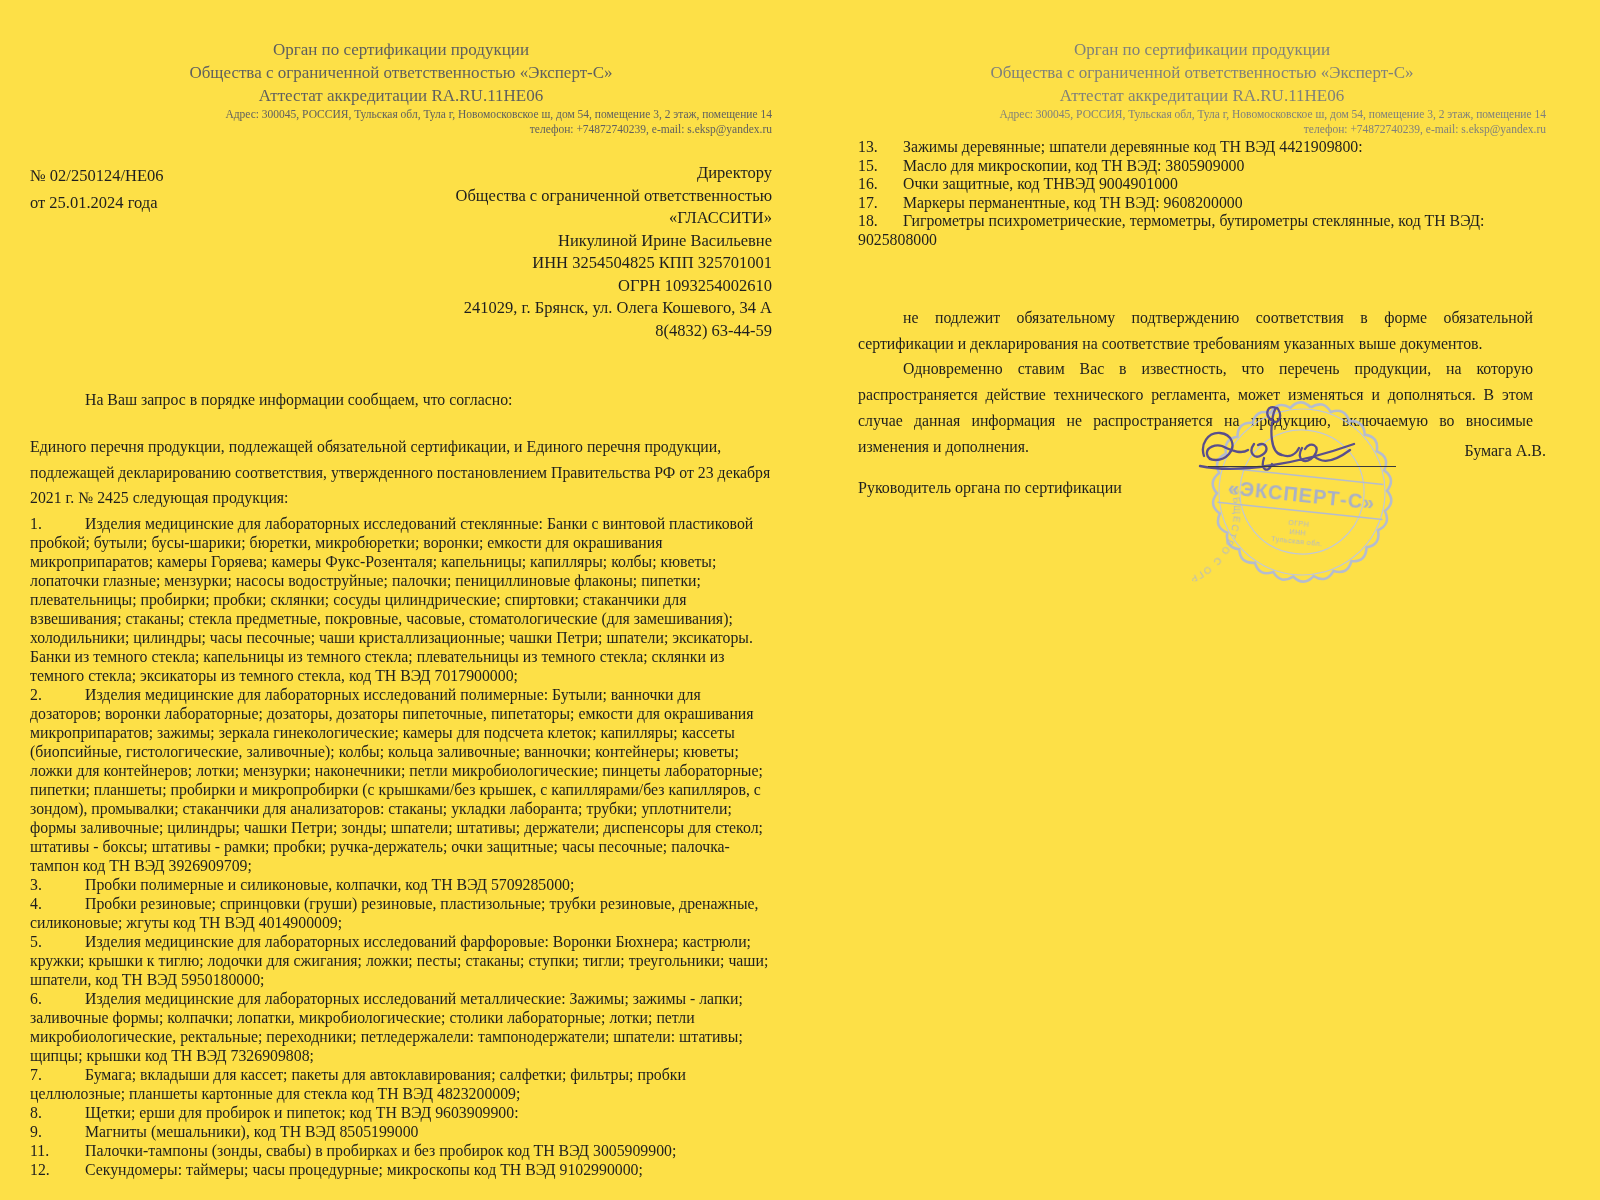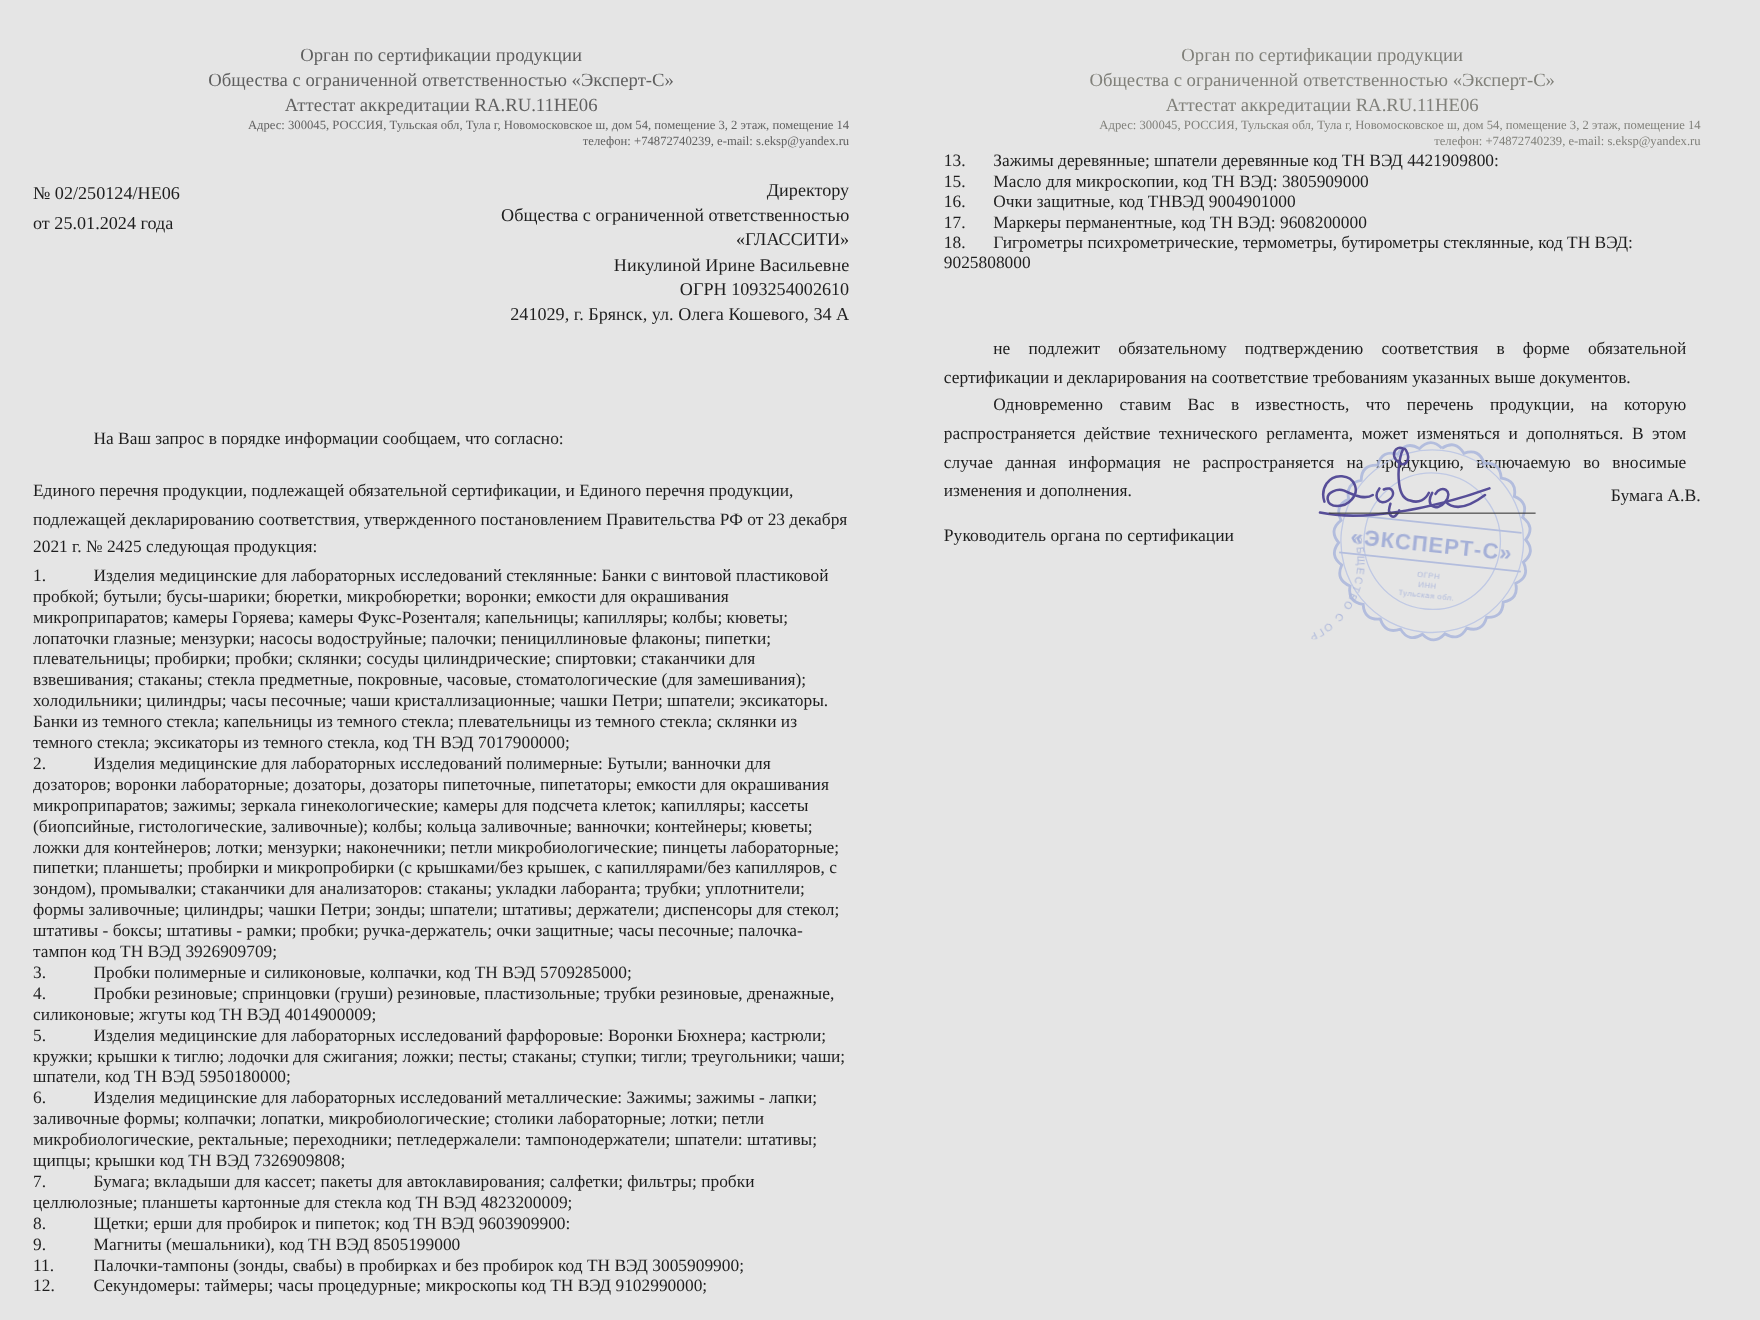--- a/index.html
+++ b/index.html
@@ -1,17 +1,17 @@
 <!DOCTYPE html>
 <html><head>
 <meta charset="utf-8">
 <style>
   html,body{margin:0;padding:0;background:#ffffff;}
   #canvas{
-    position:relative;width:1600px;height:1200px;background:#e5e5e5;overflow:hidden;
+    position:relative;width:1600px;height:1200px;background:#fde047;overflow:hidden;
     font-family:"Liberation Serif","DejaVu Serif",serif;color:#1e1e1e;
   }
   .page{position:absolute;top:38px;}
   #page1{left:30px;width:742px;}
   #page2{left:858px;width:688px;}
 
   
   .letterhead{text-align:center;line-height:23px;}
   .letterhead .big{font-size:17px;}
   .letterhead .small{font-size:11.5px;line-height:14.5px;text-align:right;}
@@ -79,22 +79,24 @@
       <div>№ 02/250124/НЕ06</div>
       <div>от 25.01.2024 года</div>
     </div>
 
     <div class="recipient">
 
     <div>Директору</div>
         <div>Общества с ограниченной ответственностью</div>
         <div>«ГЛАССИТИ»</div>
         <div>Никулиной Ирине Васильевне</div>
+        <div>ИНН 3254504825 КПП 325701001</div>
         <div>ОГРН 1093254002610</div>
         <div>241029, г. Брянск, ул. Олега Кошевого, 34 А</div>
+        <div>8(4832) 63-44-59</div>
       </div>
 
     <div class="p1body">
       <p class="intro">На Ваш запрос в порядке информации сообщаем, что согласно:</p>
       <p class="law">Единого перечня продукции, подлежащей обязательной сертификации, и Единого перечня продукции, подлежащей декларированию соответствия, утвержденного постановлением Правительства РФ от 23 декабря 2021 г. № 2425 следующая продукция:</p>
       <div class="numlist">
 
           <div class="li"><span class="num">1.</span><span>Изделия медицинские для лабораторных исследований стеклянные: Банки с винтовой пластиковой пробкой; бутыли; бусы-шарики; бюретки, микробюретки; воронки; емкости для окрашивания микроприпаратов; камеры Горяева; камеры Фукс-Розенталя; капельницы; капилляры; колбы; кюветы; лопаточки глазные; мензурки; насосы водоструйные; палочки; пенициллиновые флаконы; пипетки; плевательницы; пробирки; пробки; склянки; сосуды цилиндрические; спиртовки; стаканчики для взвешивания; стаканы; стекла предметные, покровные, часовые, стоматологические (для замешивания); холодильники; цилиндры; часы песочные; чаши кристаллизационные; чашки Петри; шпатели; эксикаторы. Банки из темного стекла; капельницы из темного стекла; плевательницы из темного стекла; склянки из темного стекла; эксикаторы из темного стекла, код ТН ВЭД 7017900000;</span></div>
 
           <div class="li"><span class="num">2.</span><span>Изделия медицинские для лабораторных исследований полимерные: Бутыли; ванночки для дозаторов; воронки лабораторные; дозаторы, дозаторы пипеточные, пипетаторы; емкости для окрашивания микроприпаратов; зажимы; зеркала гинекологические; камеры для подсчета клеток; капилляры; кассеты (биопсийные, гистологические, заливочные); колбы; кольца заливочные; ванночки; контейнеры; кюветы; ложки для контейнеров; лотки; мензурки; наконечники; петли микробиологические; пинцеты лабораторные; пипетки; планшеты; пробирки и микропробирки (с крышками/без крышек, с капиллярами/без капилляров, с зондом), промывалки; стаканчики для анализаторов: стаканы; укладки лаборанта; трубки; уплотнители; формы заливочные; цилиндры; чашки Петри; зонды; шпатели; штативы; держатели; диспенсоры для стекол; штативы - боксы; штативы - рамки; пробки; ручка-держатель; очки защитные; часы песочные; палочка-тампон код ТН ВЭД 3926909709;</span></div>

